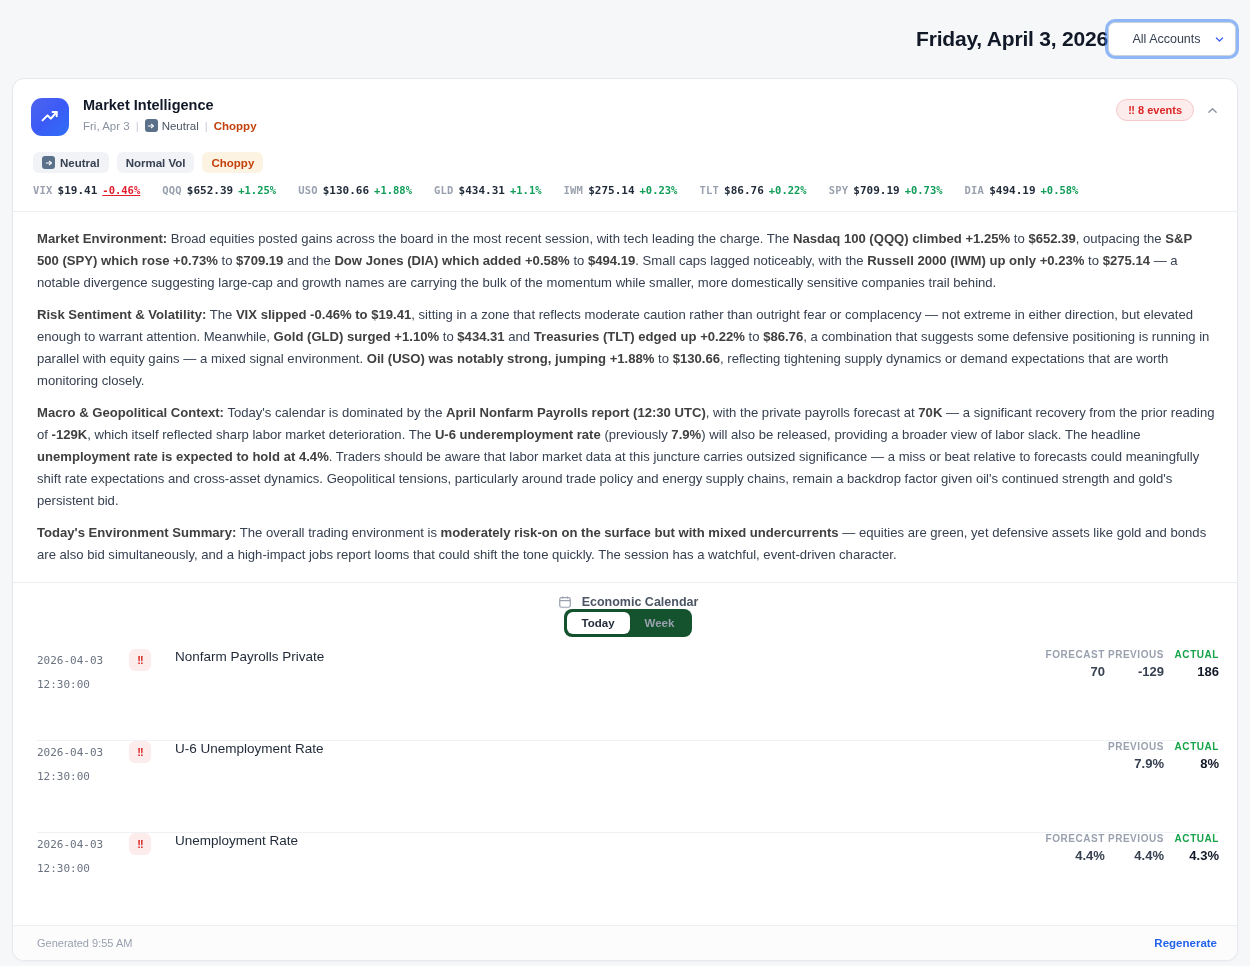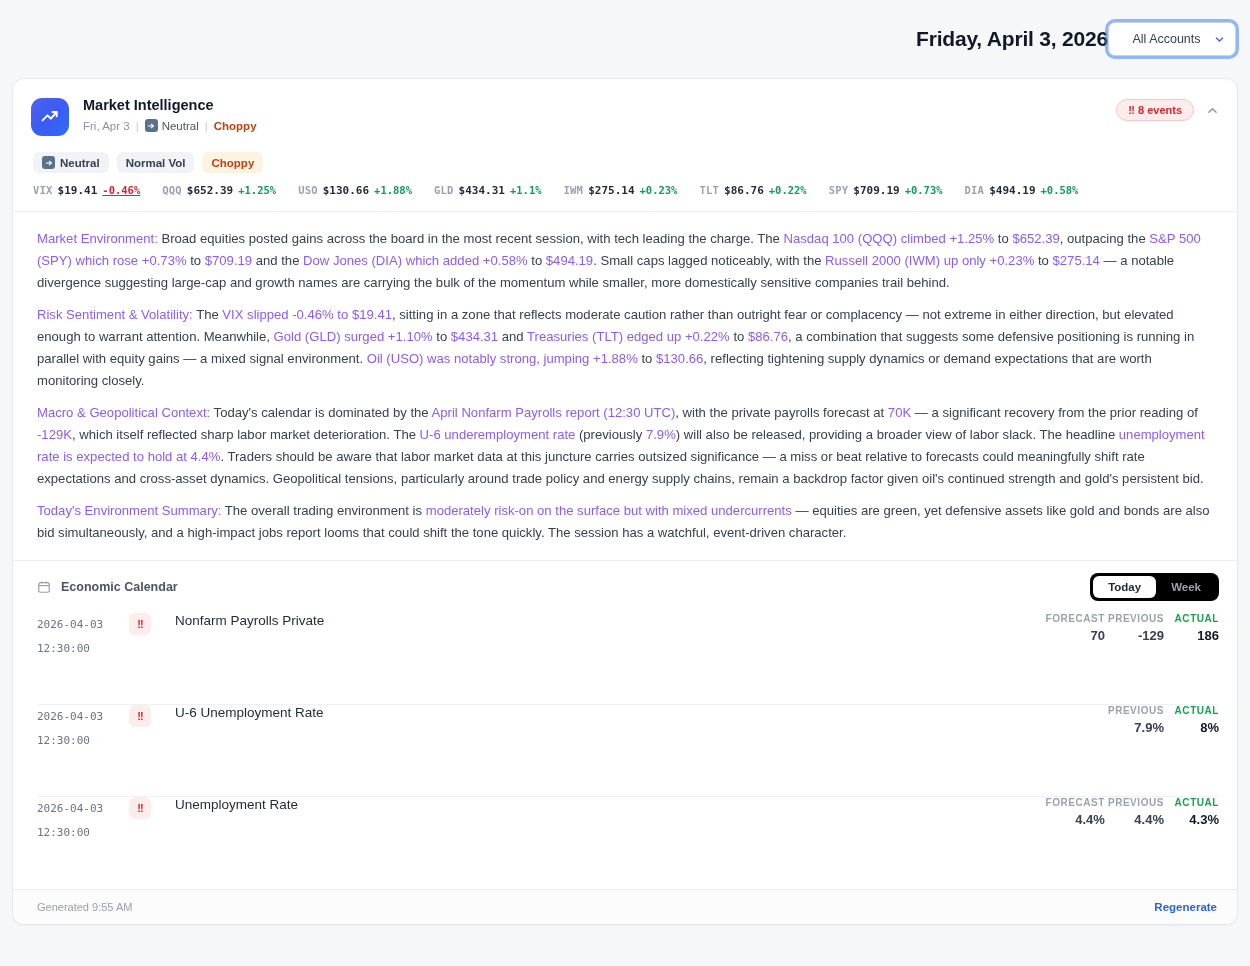--- a/index.html
+++ b/index.html
@@ -80,32 +80,33 @@
 
   .divider { height:1px; background:#eceef1; }
 
   
   .body { padding:16px 22px 6px 24px; }
   .body p {
     margin:0 0 10px 0;
     font-size:13.1px; line-height:22px; color:#374151;
     text-align:left;
   }
-  .body p b, .body p strong { color:#8b5cf6; font-weight:400; }
+  .body p b, .body p strong { color:#404040; font-weight:700; }
 
   
   .cal-head {
     display:flex; align-items:center; justify-content:space-between;
     border-top:1px solid #eceef1;
     padding:12px 18px 12px 24px;
+    flex-direction:column;
   }
   .cal-title { display:flex; align-items:center; gap:10px; font-size:12.5px; font-weight:700; color:#4b5563; }
   .cal-icon { width:14px; height:14px; color:#9aa1ae; }
   .seg {
-    display:flex; background:#000000; border-radius:8px; padding:3px;
+    display:flex; background:#14532d; border-radius:8px; padding:3px;
   }
   .seg button {
     border:0; background:transparent; cursor:pointer;
     font-family:"Liberation Sans", sans-serif;
     font-size:11.5px; font-weight:700; color:#9aa1ae;
     padding:5px 15px; border-radius:6px;
   }
   .seg button.active { background:#fff; color:#1f2937; box-shadow:0 1px 2px rgba(16,24,40,.10); }
 
   .cal-rows { padding:0 18px 0 24px; }

